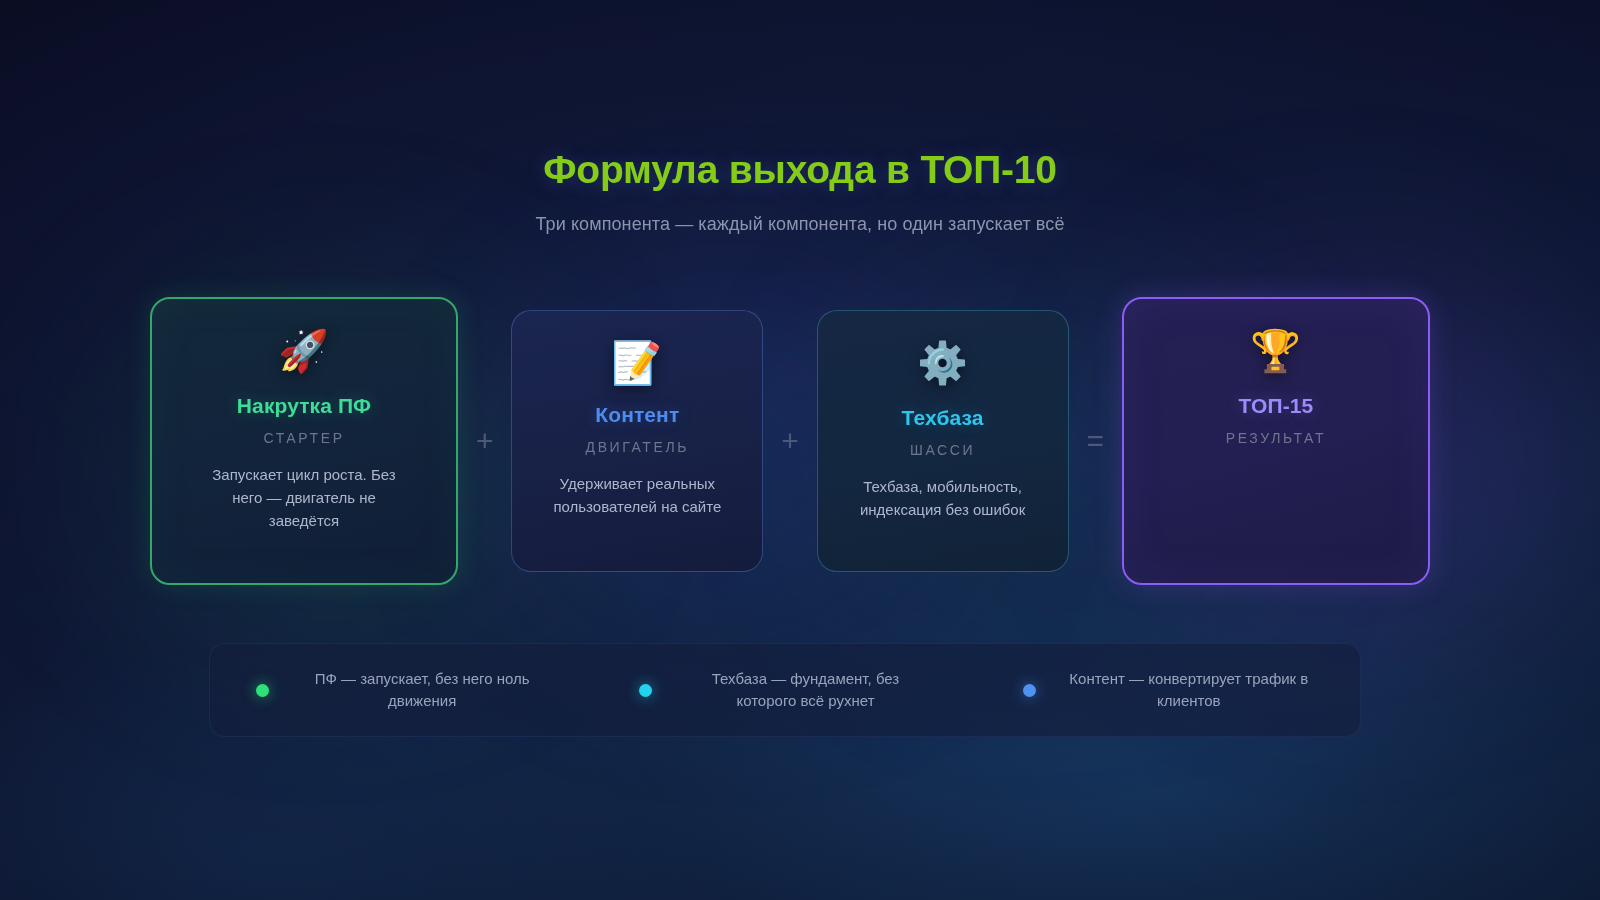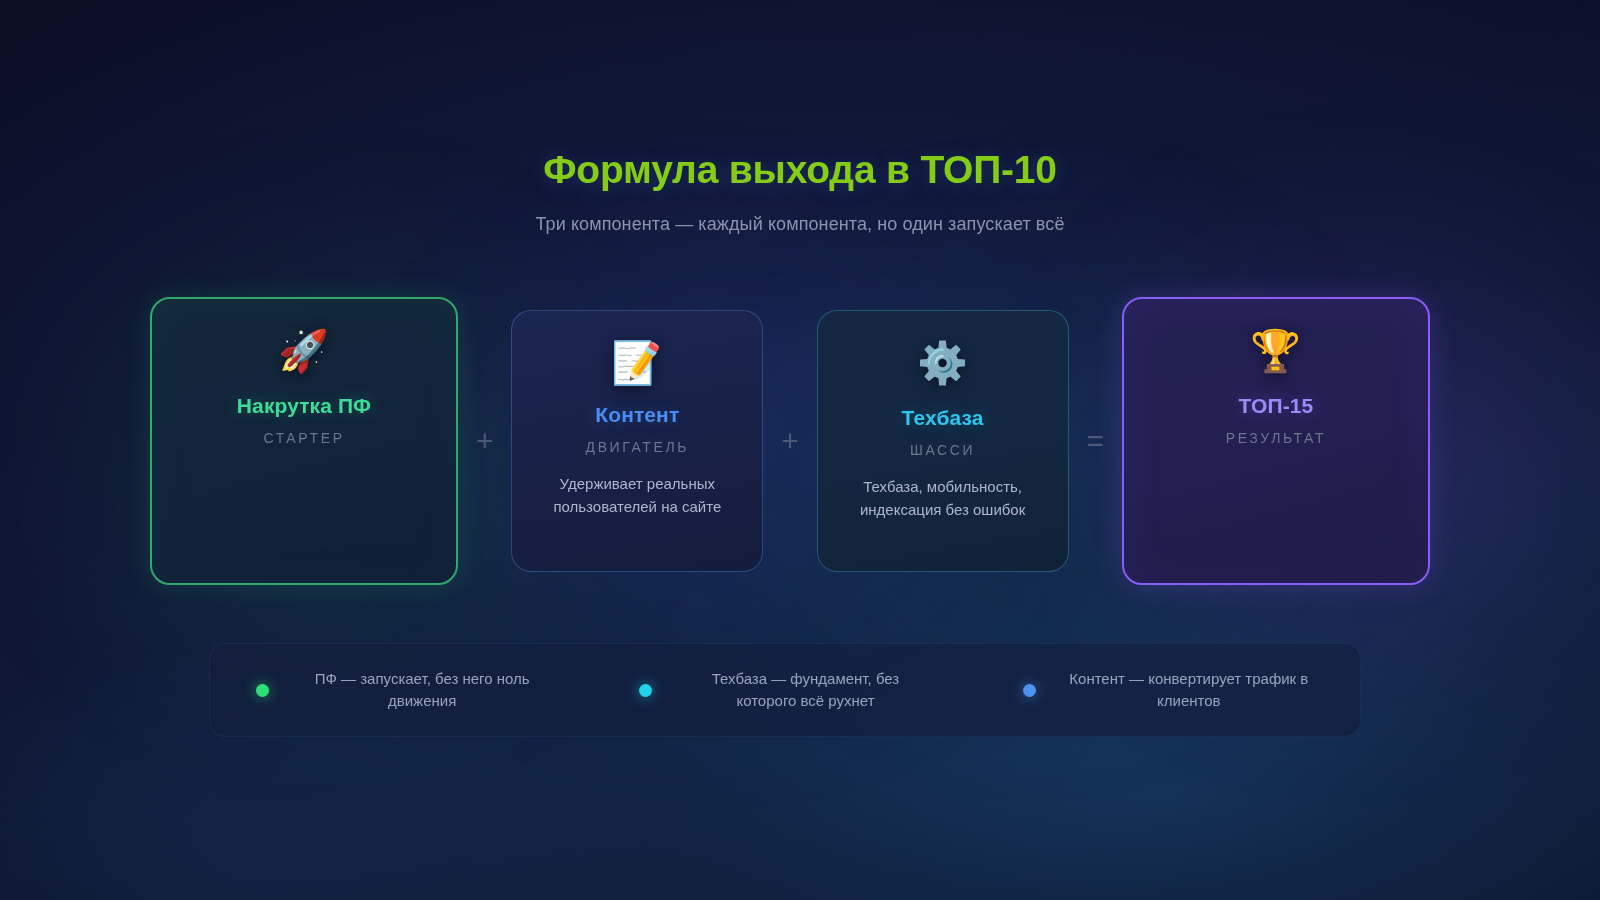--- a/index.html
+++ b/index.html
@@ -232,20 +232,21 @@
     <h1 class="page-title">Формула выхода в ТОП-10</h1>
     <p class="page-subtitle">Три компонента — каждый компонента, но один запускает всё</p>
   </div>
 
   <div class="formula">
 
     <div class="card card--hl card--starter">
       <div class="card-icon">🚀</div>
       <div class="card-title c-green">Накрутка ПФ</div>
       <div class="card-sub">СТАРТЕР</div>
+      <div class="card-desc">Запускает цикл роста. Без него — двигатель не заведётся</div>
     </div>
 
     <div class="operator">+</div>
 
     <div class="card card--plain card--content">
       <div class="card-icon">📝</div>
       <div class="card-title c-blue">Контент</div>
       <div class="card-sub">ДВИГАТЕЛЬ</div>
       <div class="card-desc">Удерживает реальных пользователей на сайте</div>
     </div>

